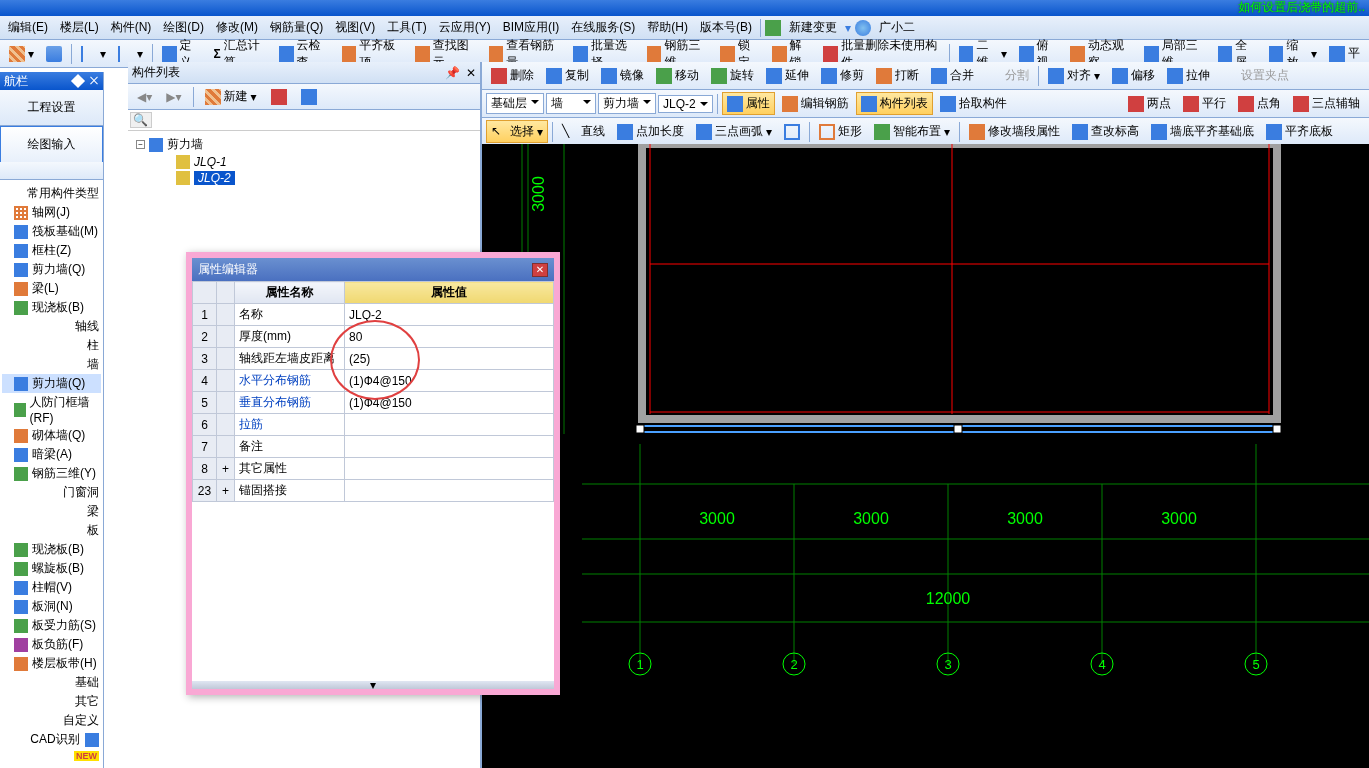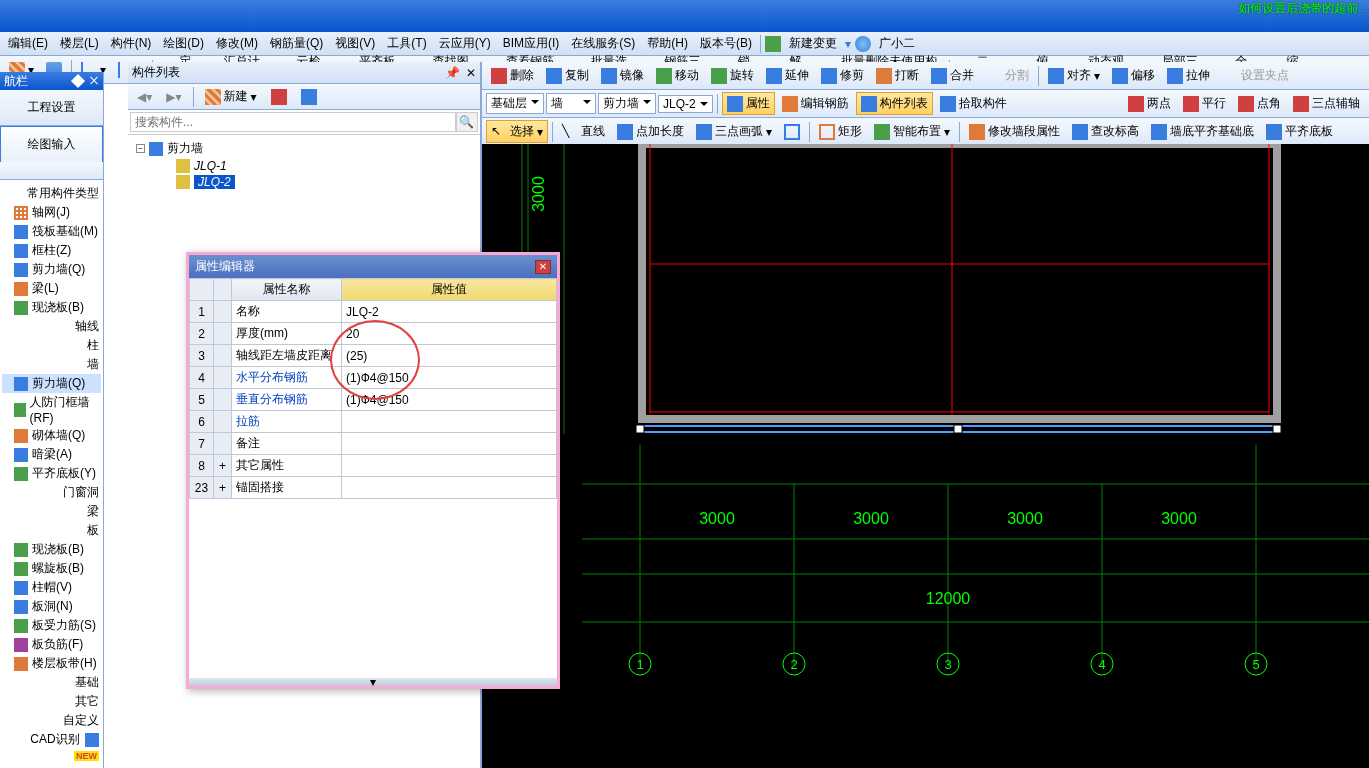--- a/index.html
+++ b/index.html
@@ -1,19 +1,19 @@
 <!DOCTYPE html>
 <html><head>
 <meta charset="utf-8">
 <style>
 * { margin: 0; padding: 0; box-sizing: border-box; font-family: "Microsoft YaHei", SimSun, sans-serif; font-size: 12px; }
 body { background: #fff; overflow: hidden; width: 1369px; height: 768px; position: relative; }
 
 
-.title-bar { height: 32px; background: linear-gradient(#3a7de0, #0955cc); display: flex; align-items: flex-start; padding: 0 4px; }
+.title-bar { height: 16px; background: linear-gradient(#3a7de0, #0955cc); display: flex; align-items: flex-end; padding: 0 4px; }
 .title-bar .help-link { margin-left: auto; color: #00ff00; text-shadow: 0 0 2px #003300; }
 
 
 .menu-bar { height: 24px; background: linear-gradient(#e8f0fb, #d0e0f4); border-bottom: 1px solid #8aa9d6; display: flex; align-items: center; padding: 0 4px; gap: 4px; }
 .menu-bar .menu-item { padding: 2px 4px; color: #000; cursor: default; }
 .menu-bar .sep { width: 1px; height: 18px; background: #8aa9d6; }
 
 
 .toolbar-row { height: 28px; background: linear-gradient(#f4f8fd, #dde9f9); border-bottom: 1px solid #8aa9d6; display: flex; align-items: center; padding: 0 4px; gap: 2px; }
 .tb-btn { padding: 2px 4px; display: inline-flex; align-items: center; gap: 3px; cursor: default; border: 1px solid transparent; }
@@ -71,28 +71,28 @@
 .axis-num { fill: #00ff00; font-size: 13px; text-anchor: middle; dominant-baseline: central; }
 .grid-line { stroke: #008000; stroke-width: 1; }
 .wall-line { stroke: #ff0000; stroke-width: 1; }
 .sel-line { stroke: #4aa0ff; stroke-width: 2; }
 .handle { fill: #fff; stroke: #000; }
 
 
 .draw-toolbars { position: absolute; top: 62px; left: 482px; width: 887px; }
 
 
-.prop-dialog { position: absolute; top: 252px; left: 186px; width: 374px; background: #fff; border: 3px solid #f9a8d4; box-shadow: 2px 2px 8px rgba(0,0,0,0.3); }
+.prop-dialog { position: absolute; top: 252px; left: 186px; width: 374px; background: #fff; border: 6px solid #f9a8d4; box-shadow: 2px 2px 8px rgba(0,0,0,0.3); }
 .prop-title { background: linear-gradient(#6a90d0, #4a70c0); color: #fff; padding: 3px 6px; display: flex; align-items: center; }
 .prop-title .close { margin-left: auto; width: 16px; height: 14px; background: #d04040; border: 1px solid #803030; color: #fff; display: flex; align-items: center; justify-content: center; font-size: 10px; cursor: default; }
 .prop-grid { border-collapse: collapse; width: 100%; }
 .prop-grid th, .prop-grid td { border: 1px solid #c0c8d8; padding: 2px 4px; height: 19px; }
 .prop-grid .rownum { width: 24px; text-align: center; background: #e8ecf4; }
 .prop-grid .exp-col { width: 18px; text-align: center; background: #e8ecf4; }
-.prop-grid th { background: linear-gradient(#f4f6fb,#e0e6f2); font-weight: normal; text-align: center; }
+.prop-grid th { background: linear-gradient(#f4f6fb,#e0e6f2); font-weight: bold; text-align: center; }
 .prop-grid th.val { background: linear-gradient(#f8e8a0,#f0d870); }
 .prop-grid .blue { color: #0040c0; }
 .prop-body { height: 400px; overflow: auto; background: #fff; }
 .prop-resize { height: 8px; background: linear-gradient(#e0e6f2,#c0c8d8); display: flex; align-items: center; justify-content: center; }
 
 
 .red-circle { position: absolute; border: 2px solid #e04040; border-radius: 50%; pointer-events: none; }
 
 .dropdown { border: 1px solid #8aa9d6; background: #fff; padding: 1px 16px 1px 4px; position: relative; min-width: 50px; display: inline-block; }
 .dropdown::after { content: ''; position: absolute; right: 4px; top: 6px; border: 4px solid transparent; border-top-color: #000; }
@@ -256,21 +256,21 @@
     <div class="nav-item">
         <span class="ni ico-orange"></span>
         <span>砌体墙(Q)</span>
       </div>
     <div class="nav-item">
         <span class="ni ico-blue"></span>
         <span>暗梁(A)</span>
       </div>
     <div class="nav-item">
         <span class="ni ico-green"></span>
-        <span>平齐底板(Y)</span>
+        <span>钢筋三维(Y)</span>
       </div>
     <div class="nav-group">门窗洞</div>
     <div class="nav-group">梁</div>
     <div class="nav-group">板</div>
     <div class="nav-item">
         <span class="ni ico-green"></span>
         <span>现浇板(B)</span>
       </div>
     <div class="nav-item">
         <span class="ni ico-green"></span>
@@ -319,21 +319,20 @@
     <div class="tb-sep"></div>
     <span class="tb-btn"><span class="tb-icon ico-gen"></span><span>新建</span>▾</span>
     <span class="tb-btn">
         <span class="tb-icon ico-red"></span>
       </span>
     <span class="tb-btn">
         <span class="tb-icon ico-blue"></span>
       </span>
   </div>
   <div class="comp-search">
-    <input placeholder="搜索构件..." style="">
     <div class="sbtn">
         <span>🔍</span>
       </div>
   </div>
   <div class="comp-tree">
     <div class="node root">
         <span class="exp">−</span>
         <span class="nic blue"></span>
         <span class="lbl">剪力墙</span>
       </div>
@@ -562,21 +561,21 @@
           <tr>
             <td class="rownum">1</td>
             <td class="exp-col"></td>
             <td class="">名称</td>
             <td>JLQ-2</td>
           </tr>
           <tr>
             <td class="rownum">2</td>
             <td class="exp-col"></td>
             <td class="">厚度(mm)</td>
-            <td>20</td>
+            <td>80</td>
           </tr>
           <tr>
             <td class="rownum">3</td>
             <td class="exp-col"></td>
             <td class="">轴线距左墙皮距离</td>
             <td>(25)</td>
           </tr>
           <tr>
             <td class="rownum">4</td>
             <td class="exp-col"></td>

